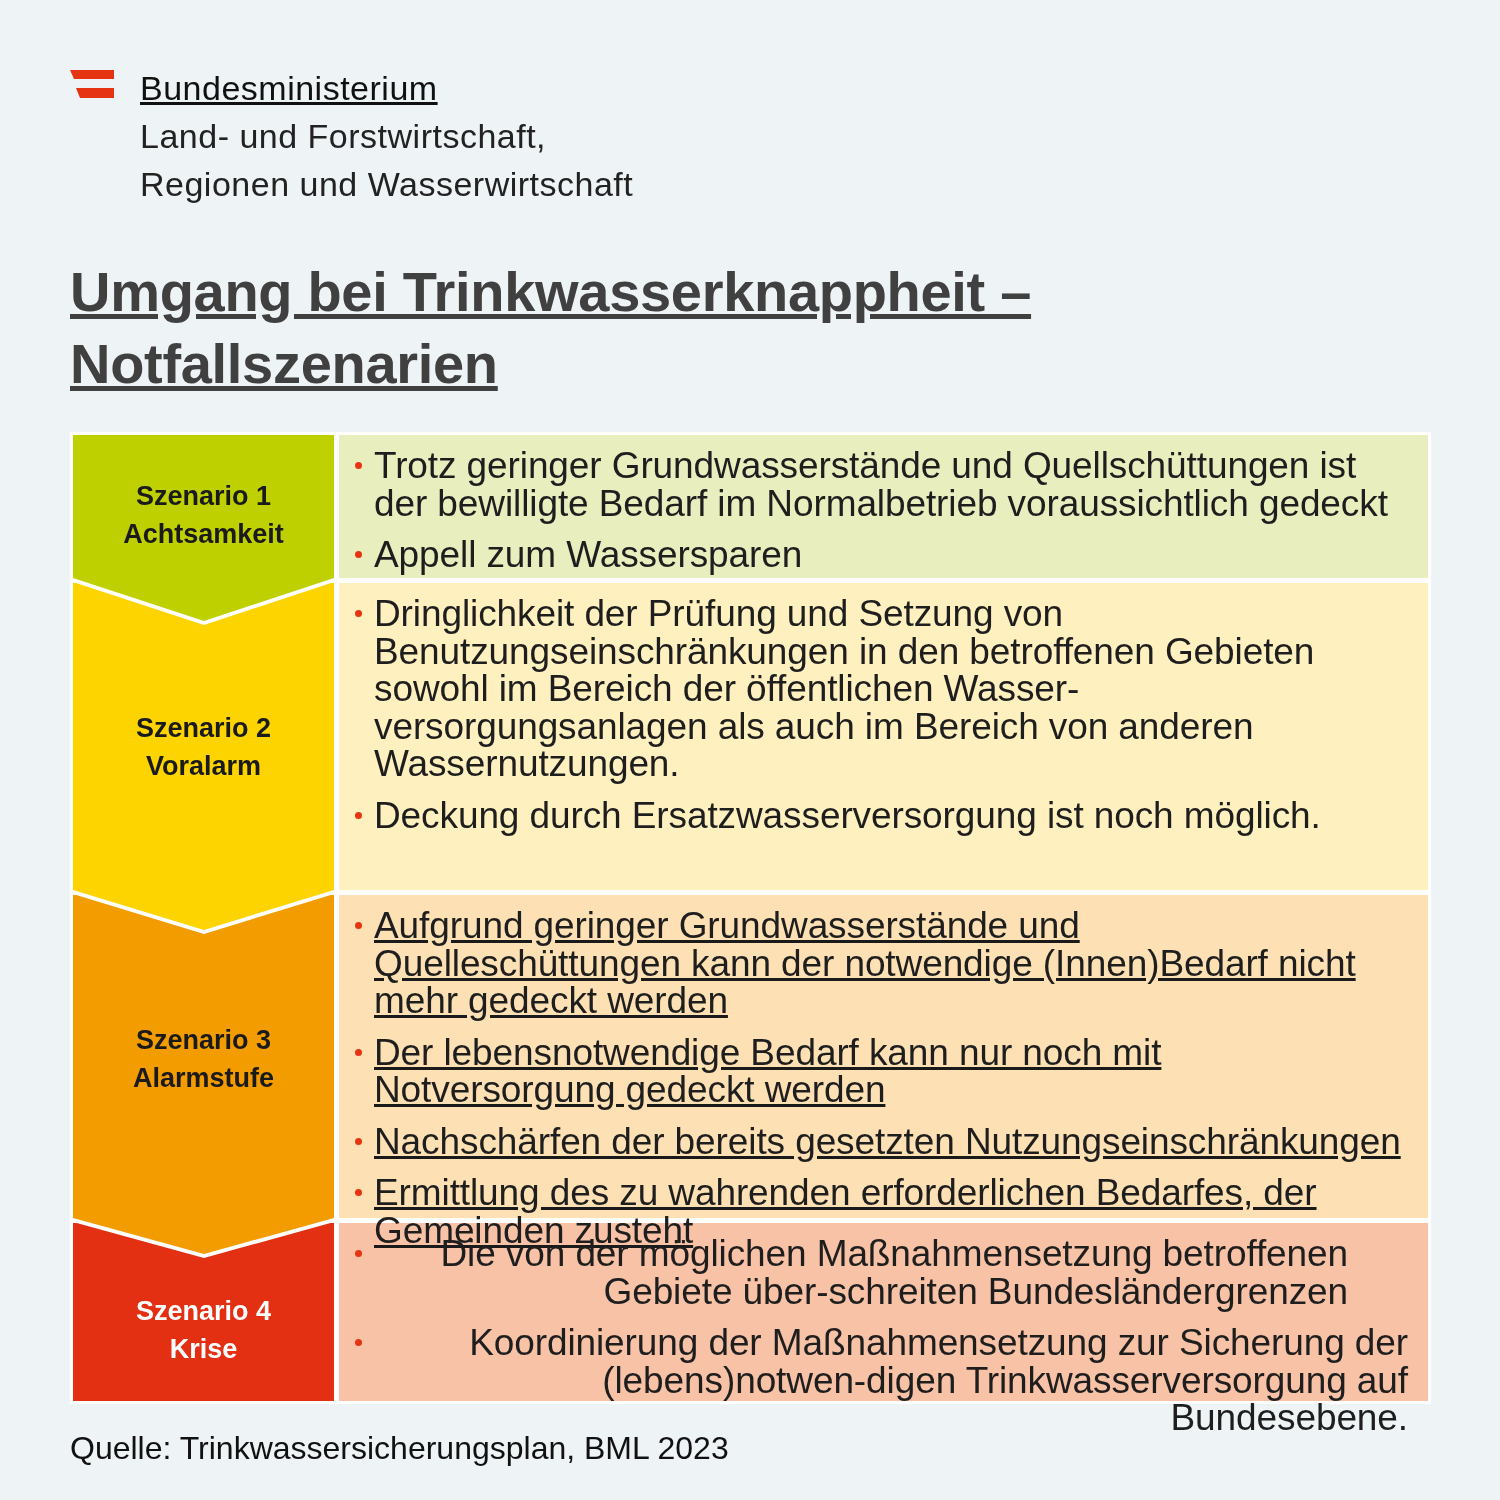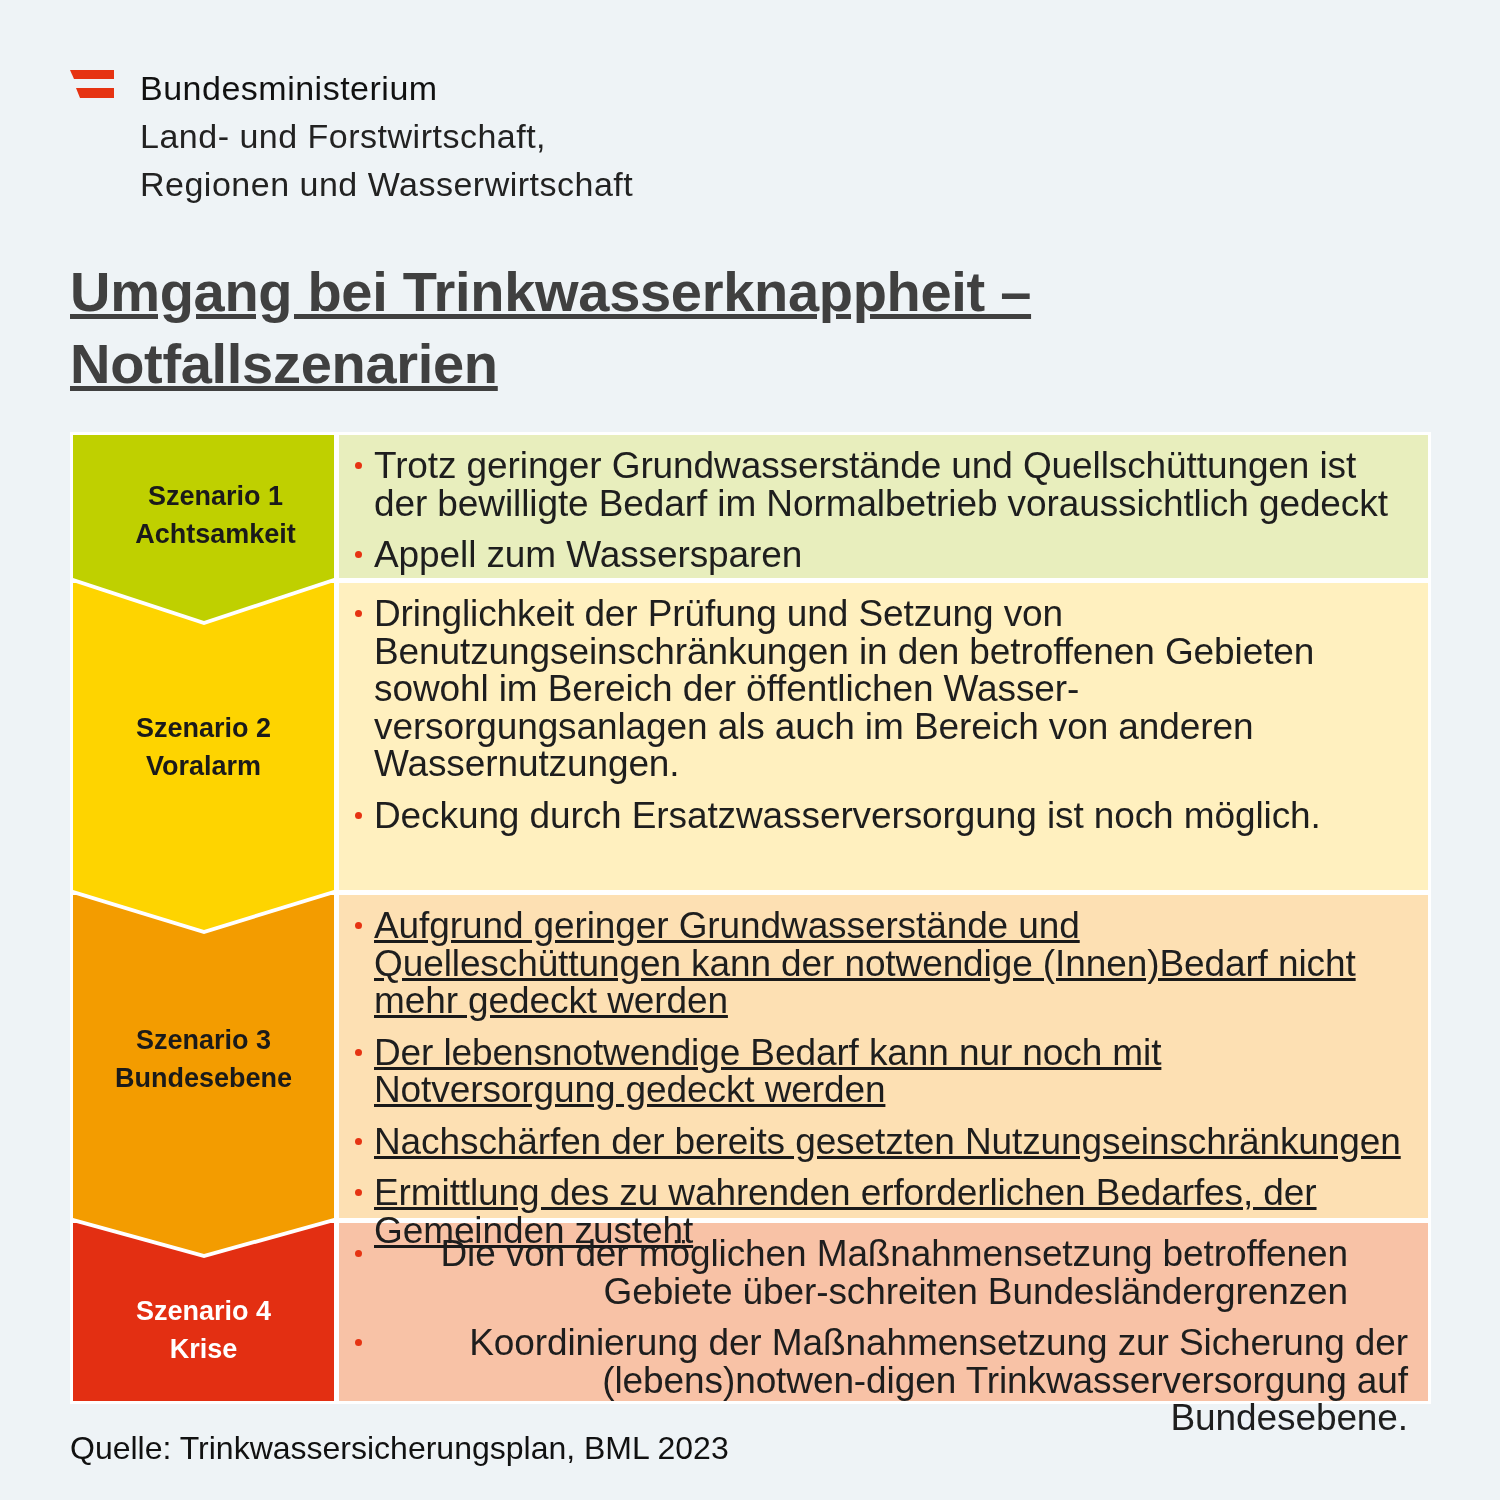--- a/index.html
+++ b/index.html
@@ -1,21 +1,21 @@
 <!DOCTYPE html>
 <html><head>
 <meta charset="utf-8">
 <style>
   * { box-sizing: border-box; margin: 0; padding: 0; }
   html, body { width: 1500px; height: 1500px; background: #eef3f6; overflow: hidden; }
   body { position: relative; font-family: "Liberation Sans", "DejaVu Sans", sans-serif; color: #1a1a1a; }
 
   .logo { position: absolute; left: 70px; top: 70px; width: 44px; height: 30px; }
   .ministry { position: absolute; left: 140px; top: 64px; font-size: 34px; line-height: 48px; letter-spacing: 0.5px; }
-  .ministry .l1 { font-weight: 500; color: #111; }
+  .ministry .l1 { font-weight: 500; color: #111; text-decoration: underline; }
   .ministry .l2, .ministry .l3 { font-weight: 300; color: #222; }
 
   .title { position: absolute; left: 70px; top: 256px; font-size: 56px; line-height: 72px; font-weight: 700; color: #404040; letter-spacing: -0.3px; text-decoration: underline; }
 
   .frame { position: absolute; left: 70px; top: 432px; width: 1361px; height: 972px; background: #ffffff; }
 
   .scen-svg { position: absolute; left: 0; top: 0; width: 1500px; height: 1500px; pointer-events: none; }
 
   .label { position: absolute; left: 73px; width: 261px; text-align: center; font-weight: 700; font-size: 27px; line-height: 38px; }
   .label span { display: block; }
@@ -56,31 +56,31 @@
 
   <rect x="73" y="1223" width="261" height="178" fill="#e32f12"></rect>
   <polygon points="73,895 334,895 334,1222 204,1258 73,1222" fill="#ffffff"></polygon>
   <polygon points="73,895 334,895 334,1218 204,1254 73,1218" fill="#f39c00"></polygon>
   <polygon points="73,583 334,583 334,894 204,934 73,894" fill="#ffffff"></polygon>
   <polygon points="73,583 334,583 334,890 204,930 73,890" fill="#fed400"></polygon>
   <polygon points="73,435 334,435 334,582 204,625 73,582" fill="#ffffff"></polygon>
   <polygon points="73,435 334,435 334,578 204,621 73,578" fill="#bfd000"></polygon>
 </svg>
 
-<div class="label" style="top:477px;color:#1a1a1a;margin-left:12px;">
+<div class="label" style="top:477px;color:#1a1a1a;">
   <span>Szenario 1</span>
   <span>Achtsamkeit</span>
 </div>
 <div class="label" style="top:709px;color:#1a1a1a;">
   <span>Szenario 2</span>
   <span>Voralarm</span>
 </div>
 <div class="label" style="top:1021px;color:#1a1a1a;">
   <span>Szenario 3</span>
-  <span>Bundesebene</span>
+  <span>Alarmstufe</span>
 </div>
 <div class="label" style="top:1292px;color:#ffffff;">
   <span>Szenario 4</span>
   <span>Krise</span>
 </div>
 
 <div class="content" style="top:435px;">
   <ul>
     <li>Trotz geringer Grundwasserstände und Quellschüttungen ist der bewilligte Bedarf im Normalbetrieb voraussichtlich gedeckt</li>
     <li>Appell zum Wassersparen</li>

